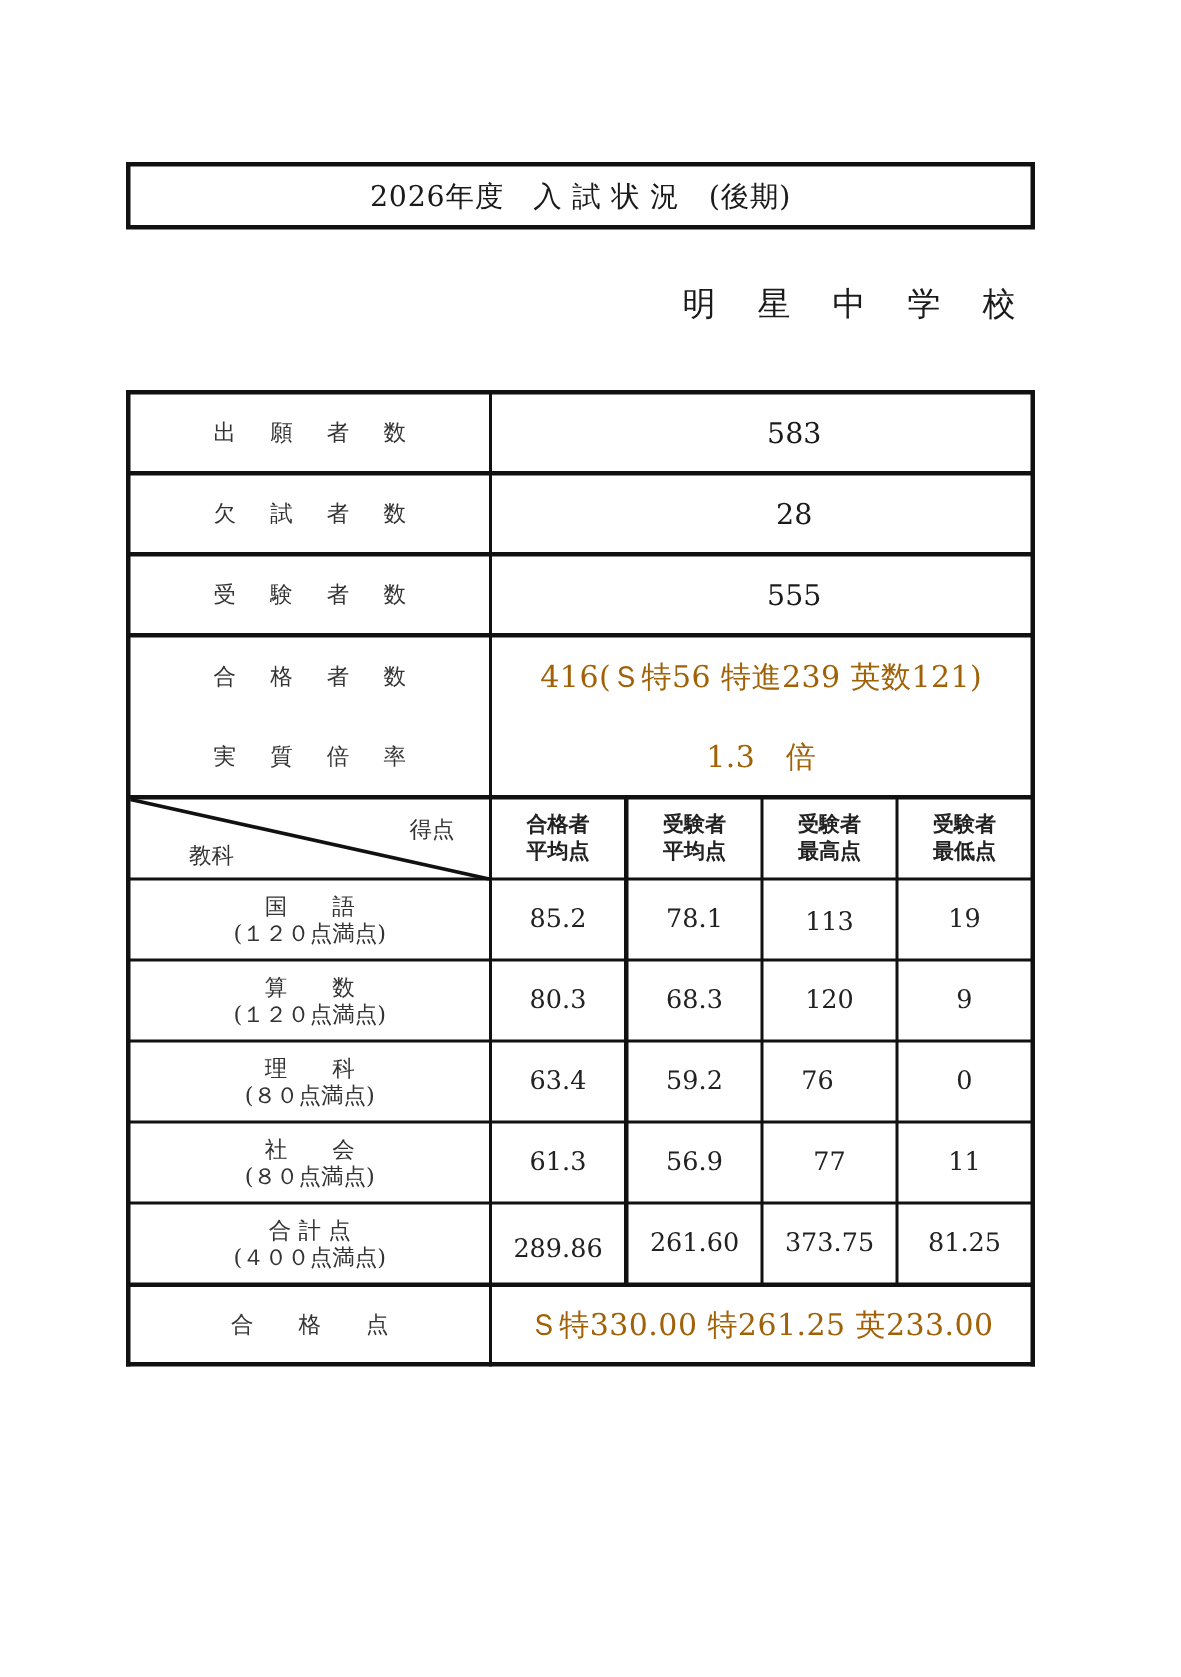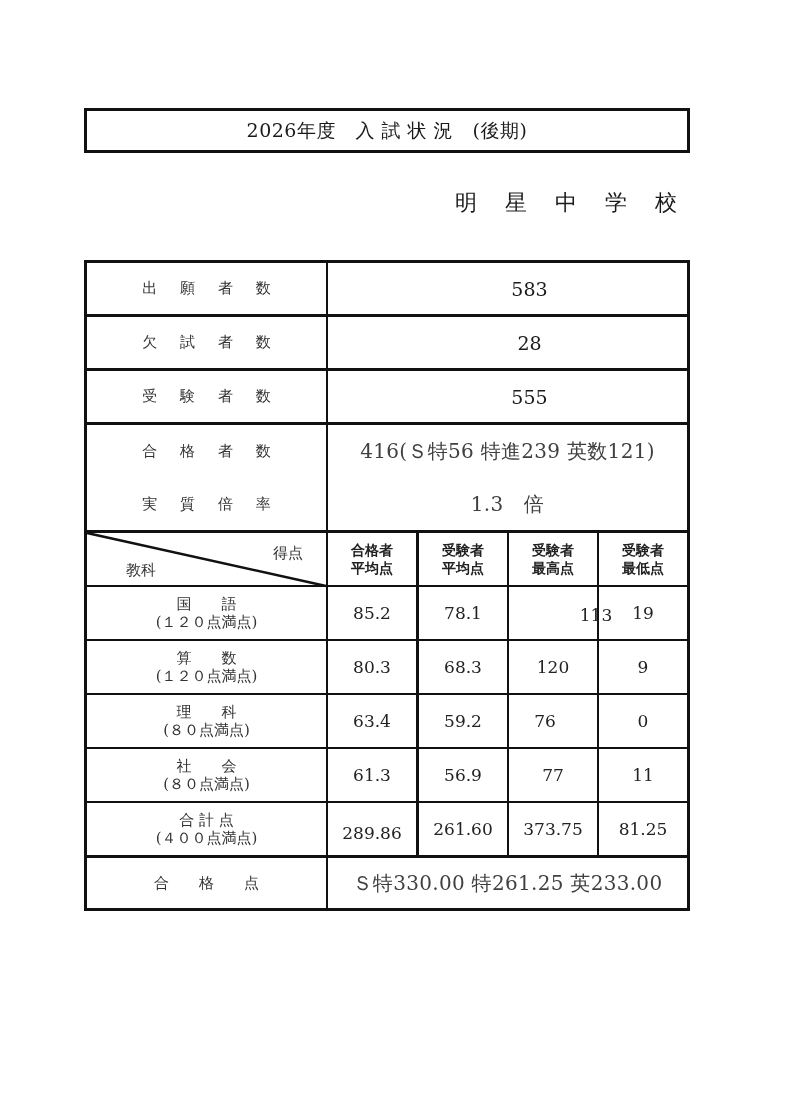--- a/index.html
+++ b/index.html
@@ -16,21 +16,21 @@
     .school-char { position: absolute; top: 188px; font-size: 22px; width: 26px; text-align: center; }
 
     
     .hl { position: absolute; background: #111; }
     .vl { position: absolute; background: #111; }
 
     .cell { position: absolute; display: flex; align-items: center; justify-content: center;
             text-align: center; box-sizing: border-box; }
     .label { font-size: 15px; color: #333; letter-spacing: 9px; padding-left: 9px; }
     .value { font-size: 19px; color: #1a1a1a; padding-left: 44px; }
-    .value-big { font-size: 20px; color: #404040; letter-spacing: 0.3px; }
+    .value-big { font-size: 20px; color: #a16207; letter-spacing: 0.3px; }
     .colhead { font-family: "DejaVu Sans", "Liberation Sans", sans-serif; font-weight: bold;
                font-size: 14px; line-height: 18px; color: #222; flex-direction: column; }
     .subject { flex-direction: column; font-size: 15px; line-height: 18px; color: #333; }
     .subject .name { white-space: pre; }
     .subject .max { white-space: pre; }
     .num { font-size: 17px; color: #222; }
     .diag-label { position: absolute; font-size: 15px; color: #333; }
     svg { position: absolute; left: 0; top: 0; }
   </style>
 </head>
@@ -110,21 +110,21 @@
     <span>受験者</span>
     <span>最低点</span>
   </div>
 
   <div class="cell subject" style="left:87px; top:587px; width:239px; height:52px;">
     <span class="name">国　　語</span>
     <span class="max">(１２０点満点)</span>
   </div>
   <div class="cell num" style="left:328px; top:587px; width:88px; height:52px;">85.2</div>
   <div class="cell num" style="left:419px; top:587px; width:88px; height:52px;">78.1</div>
-  <div class="cell num" style="left:509px; top:587px; width:88px; height:56px;margin-left:43px;">113</div>
+  <div class="cell num" style="left:509px; top:587px; width:88px; height:56px;">113</div>
   <div class="cell num" style="left:599px; top:587px; width:88px; height:52px;">19</div>
 
   <div class="cell subject" style="left:87px; top:641px; width:239px; height:52px;">
     <span class="name">算　　数</span>
     <span class="max">(１２０点満点)</span>
   </div>
   <div class="cell num" style="left:328px; top:641px; width:88px; height:52px;">80.3</div>
   <div class="cell num" style="left:419px; top:641px; width:88px; height:52px;">68.3</div>
   <div class="cell num" style="left:509px; top:641px; width:88px; height:52px;">120</div>
   <div class="cell num" style="left:599px; top:641px; width:88px; height:52px;">9</div>

